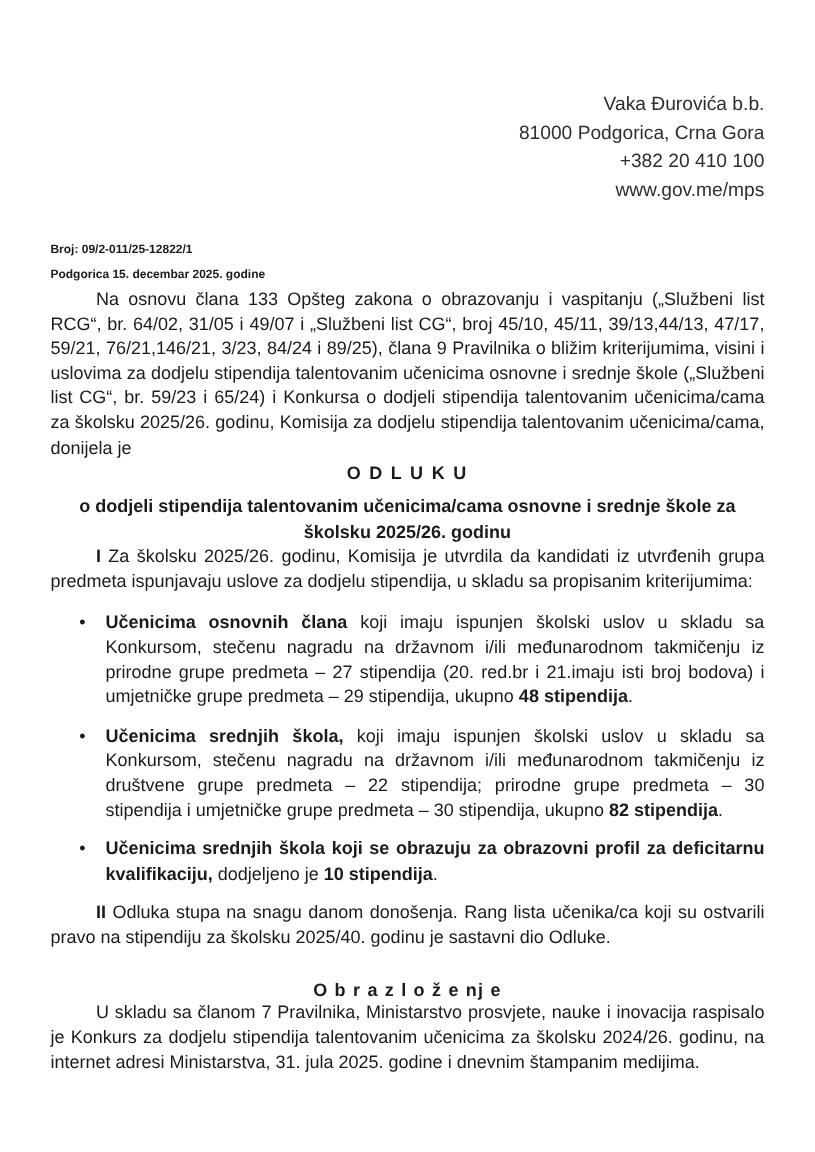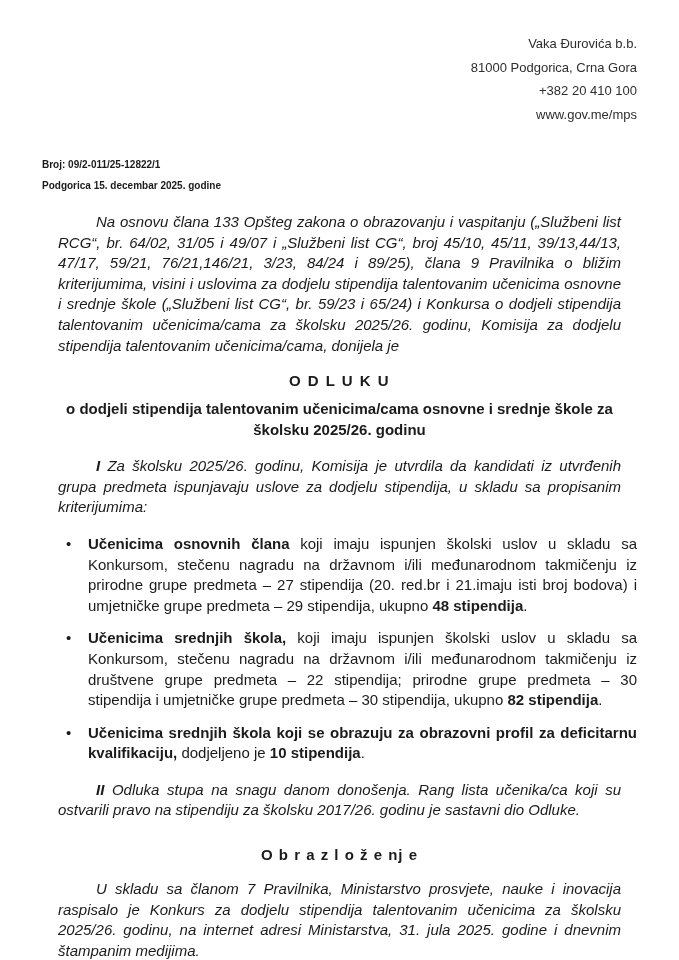--- a/index.html
+++ b/index.html
@@ -11,38 +11,37 @@
     color: #1b1b1b;
     overflow: hidden;
   }
   .page {
     box-sizing: border-box;
     width: 679px;
     height: 960px;
     padding: 0 42px;
   }
   .letterhead {
-    margin-top: 32px;
+    margin-top: 76px;
     text-align: right;
-    font-size: 13px;
+    font-size: 16px;
     line-height: 23.5px;
     color: #2e2e2e;
   }
   .ref-block {
     margin-top: 28px;
     font-size: 10px;
     font-weight: bold;
     line-height: 21px;
   }
   p.body {
     font-size: 15px;
     line-height: 20.6px;
     text-align: justify;
-    margin: 16px;
-    font-style: italic;
+    margin: 0;
   }
   .indent { text-indent: 38px; }
   .intro { margin-top: 41px; }
   .decision-title {
     margin-top: 2px;
     text-align: center;
     font-size: 15px;
     font-weight: bold;
     letter-spacing: 1.5px;
   }
@@ -108,19 +107,19 @@
   <p class="decision-subtitle">o dodjeli stipendija talentovanim učenicima/cama osnovne i srednje škole za školsku 2025/26. godinu</p>
 
   <p class="body indent section-i"><span class="b">I</span><span> Za školsku 2025/26. godinu, Komisija je utvrdila da kandidati iz utvrđenih grupa predmeta ispunjavaju uslove za dodjelu stipendija, u skladu sa propisanim kriterijumima:</span></p>
 
   <ul class="bullets">
     <li><span class="b">Učenicima osnovnih člana</span><span> koji imaju ispunjen školski uslov u skladu sa Konkursom, stečenu nagradu na državnom i/ili međunarodnom takmičenju iz prirodne grupe predmeta – 27 stipendija (20. red.br i 21.imaju isti broj bodova) i umjetničke grupe predmeta – 29 stipendija, ukupno </span><span class="b">48 stipendija</span><span>.</span></li>
     <li><span class="b">Učenicima srednjih škola,</span><span> koji imaju ispunjen školski uslov u skladu sa Konkursom, stečenu nagradu na državnom i/ili međunarodnom takmičenju iz društvene grupe predmeta –  22 stipendija; prirodne grupe predmeta – 30 stipendija i umjetničke grupe predmeta – 30 stipendija, ukupno </span><span class="b">82 stipendija</span><span>.</span></li>
     <li><span class="b">Učenicima srednjih škola koji se obrazuju za obrazovni profil za deficitarnu kvalifikaciju,</span><span> dodjeljeno je </span><span class="b">10 stipendija</span><span>.</span></li>
   </ul>
 
-  <p class="body indent section-ii"><span class="b">II</span><span> Odluka stupa na snagu danom donošenja. Rang lista učenika/ca koji su ostvarili pravo na stipendiju za školsku 2017/26. godinu je sastavni dio Odluke.</span></p>
+  <p class="body indent section-ii"><span class="b">II</span><span> Odluka stupa na snagu danom donošenja. Rang lista učenika/ca koji su ostvarili pravo na stipendiju za školsku 2025/40. godinu je sastavni dio Odluke.</span></p>
 
   <div class="rationale-title">O b r a z l o ž e nj e</div>
 
-  <p class="body indent rationale-par">U skladu sa članom 7 Pravilnika, Ministarstvo prosvjete, nauke i inovacija raspisalo je Konkurs za dodjelu stipendija talentovanim učenicima za školsku 2025/26. godinu, na internet adresi Ministarstva, 31. jula 2025. godine i dnevnim štampanim medijima.</p>
+  <p class="body indent rationale-par">U skladu sa članom 7 Pravilnika, Ministarstvo prosvjete, nauke i inovacija raspisalo je Konkurs za dodjelu stipendija talentovanim učenicima za školsku 2024/26. godinu, na internet adresi Ministarstva, 31. jula 2025. godine i dnevnim štampanim medijima.</p>
 
 </div>
 
 </body></html>

